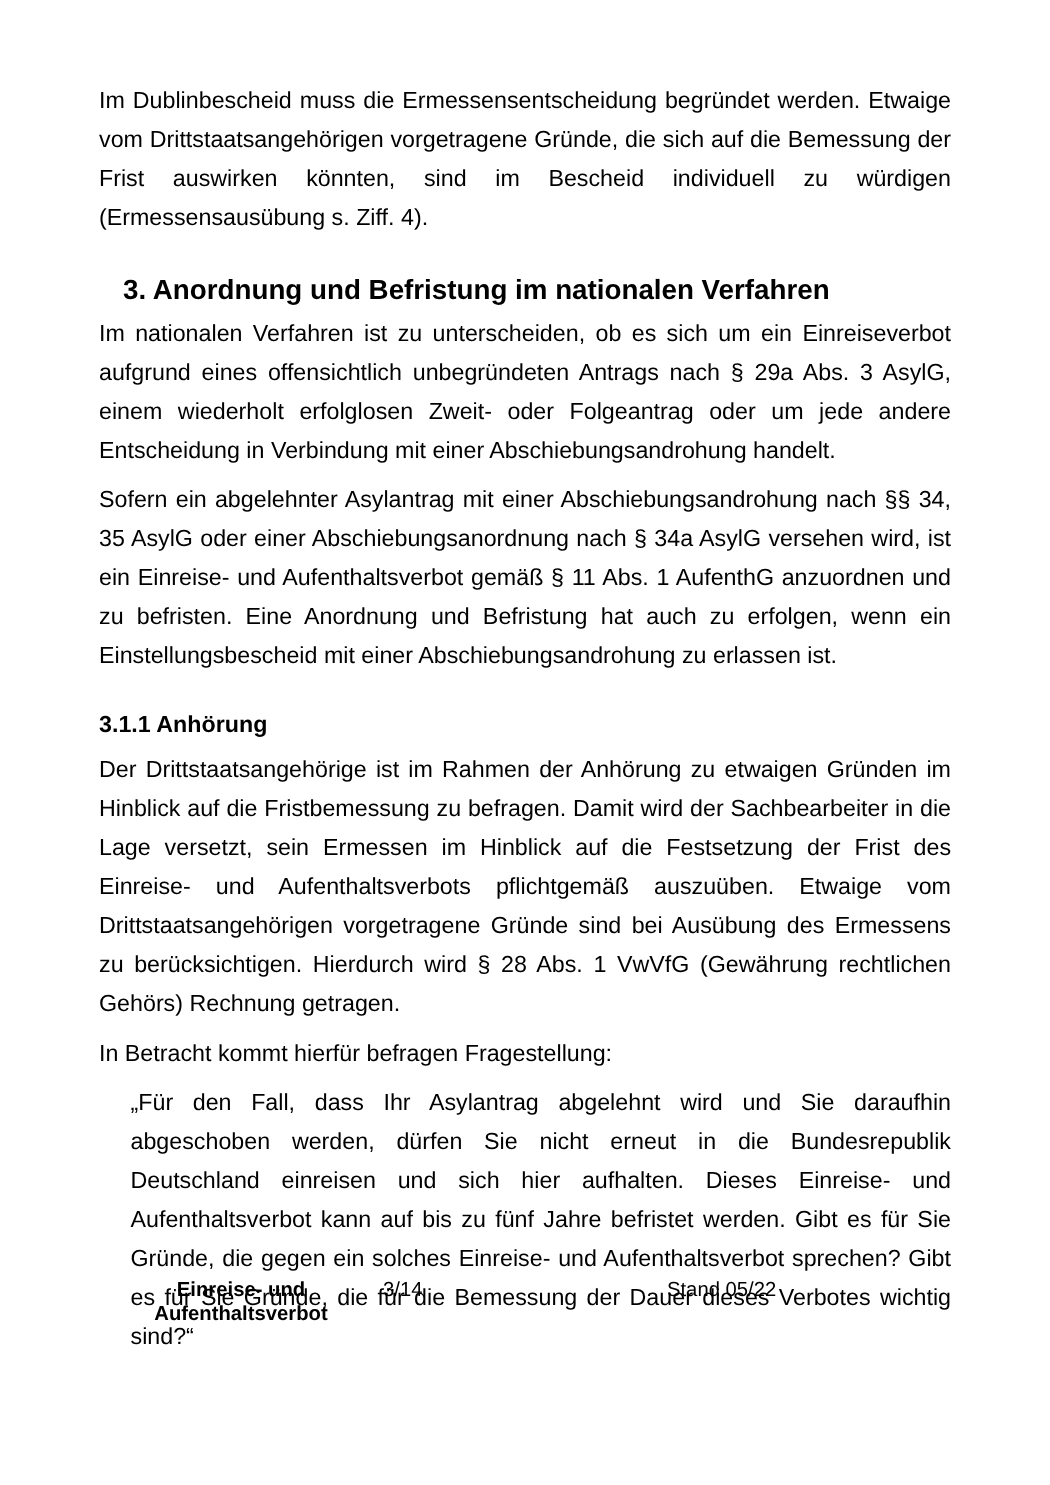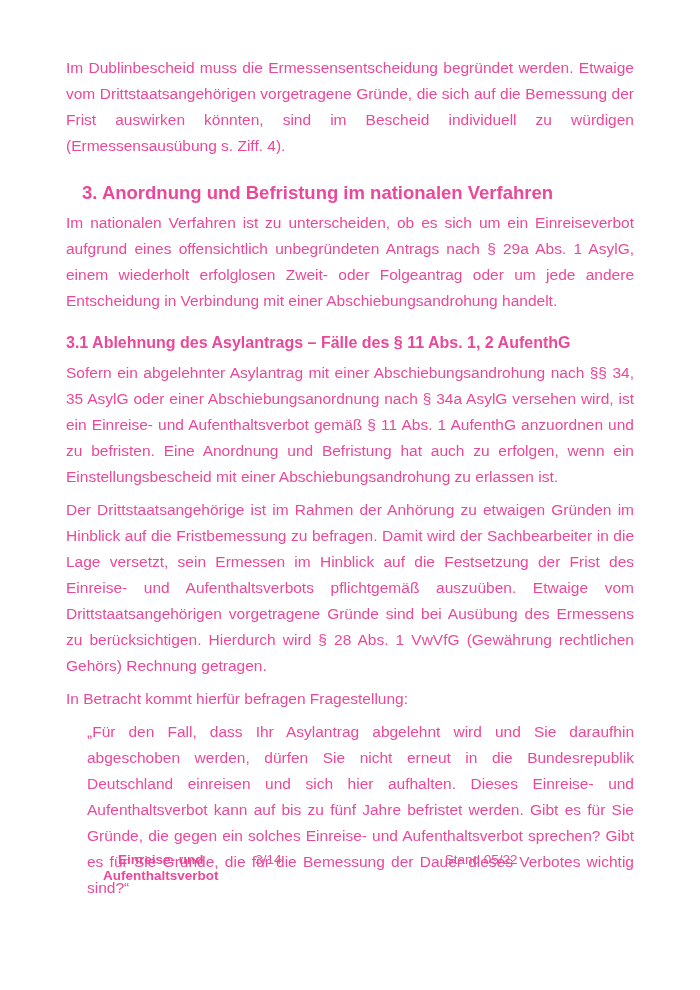--- a/index.html
+++ b/index.html
@@ -5,21 +5,21 @@
   html, body {
     margin: 0;
     padding: 0;
     background: #ffffff;
   }
   .page {
     position: relative;
     width: 700px;
     height: 924px;
     background: #ffffff;
-    color: #ec4899;
+    color: #000000;
     font-family: "Liberation Sans", "DejaVu Sans", sans-serif;
     box-sizing: border-box;
     overflow: hidden;
   }
   .content {
     position: absolute;
     top: 55px;
     left: 66px;
     right: 66px;
   }
@@ -73,26 +73,26 @@
 
 <div class="page">
 
   <div class="content">
 
     <p>Im Dublinbescheid muss die Ermessensentscheidung begründet werden. Etwaige vom Drittstaatsangehörigen vorgetragene Gründe, die sich auf die Bemessung der Frist auswir­ken könnten, sind im Bescheid individuell zu würdigen (Ermessensausübung s. Ziff. 4).</p>
 
 
     <h1 class="h-section">3. Anordnung und Befristung im nationalen Verfahren</h1>
 
-    <p>Im nationalen Verfahren ist zu unterscheiden, ob es sich um ein Einreiseverbot aufgrund eines offensichtlich unbegründeten Antrags nach § 29a Abs. 1 AsylG, einem wiederholt er­folglosen Zweit- oder Folgeantrag oder um jede andere Entscheidung in Verbindung mit einer Abschiebungsandrohung handelt.</p>
+    <p>Im nationalen Verfahren ist zu unterscheiden, ob es sich um ein Einreiseverbot aufgrund eines offensichtlich unbegründeten Antrags nach § 29a Abs. 3 AsylG, einem wiederholt er­folglosen Zweit- oder Folgeantrag oder um jede andere Entscheidung in Verbindung mit einer Abschiebungsandrohung handelt.</p>
 
-    <h2 class="h-sub">3.1 Ablehnung des Asylantrags – Fälle des § 11 Abs. 1, 2 AufenthG</h2>
 
     <p>Sofern ein abgelehnter Asylantrag mit einer Abschiebungsandrohung nach §§ 34, 35 AsylG oder einer Abschiebungsanordnung nach § 34a AsylG versehen wird, ist ein Einreise- und Aufenthaltsverbot gemäß § 11 Abs. 1 AufenthG anzuordnen und zu befristen. Eine Anord­nung und Befristung hat auch zu erfolgen, wenn ein Einstellungsbescheid mit einer Abschie­bungsandrohung zu erlassen ist.</p>
 
+    <h3 class="h-subsub">3.1.1 Anhörung</h3>
 
     <p>Der Drittstaatsangehörige ist im Rahmen der Anhörung zu etwaigen Gründen im Hinblick auf die Fristbemessung zu befragen. Damit wird der Sachbearbeiter in die Lage versetzt, sein Ermessen im Hinblick auf die Festsetzung der Frist des Einreise- und Aufenthaltsver­bots pflichtgemäß auszuüben. Etwaige vom Drittstaatsangehörigen vorgetragene Gründe sind bei Ausübung des Ermessens zu berücksichtigen. Hierdurch wird § 28 Abs. 1 VwVfG (Gewährung rechtlichen Gehörs) Rechnung getragen.</p>
 
     <p>In Betracht kommt hierfür befragen Fragestellung:</p>
 
     <p class="quote">„Für den Fall, dass Ihr Asylantrag abgelehnt wird und Sie daraufhin abgeschoben wer­den, dürfen Sie nicht erneut in die Bundesrepublik Deutschland einreisen und sich hier aufhalten. Dieses Einreise- und Aufenthaltsverbot kann auf bis zu fünf Jahre befristet werden. Gibt es für Sie Gründe, die gegen ein solches Einreise- und Aufenthaltsverbot sprechen? Gibt es für Sie Gründe, die für die Bemessung der Dauer dieses Verbotes wichtig sind?“</p>
 
   </div>
 
   <div class="footer">

